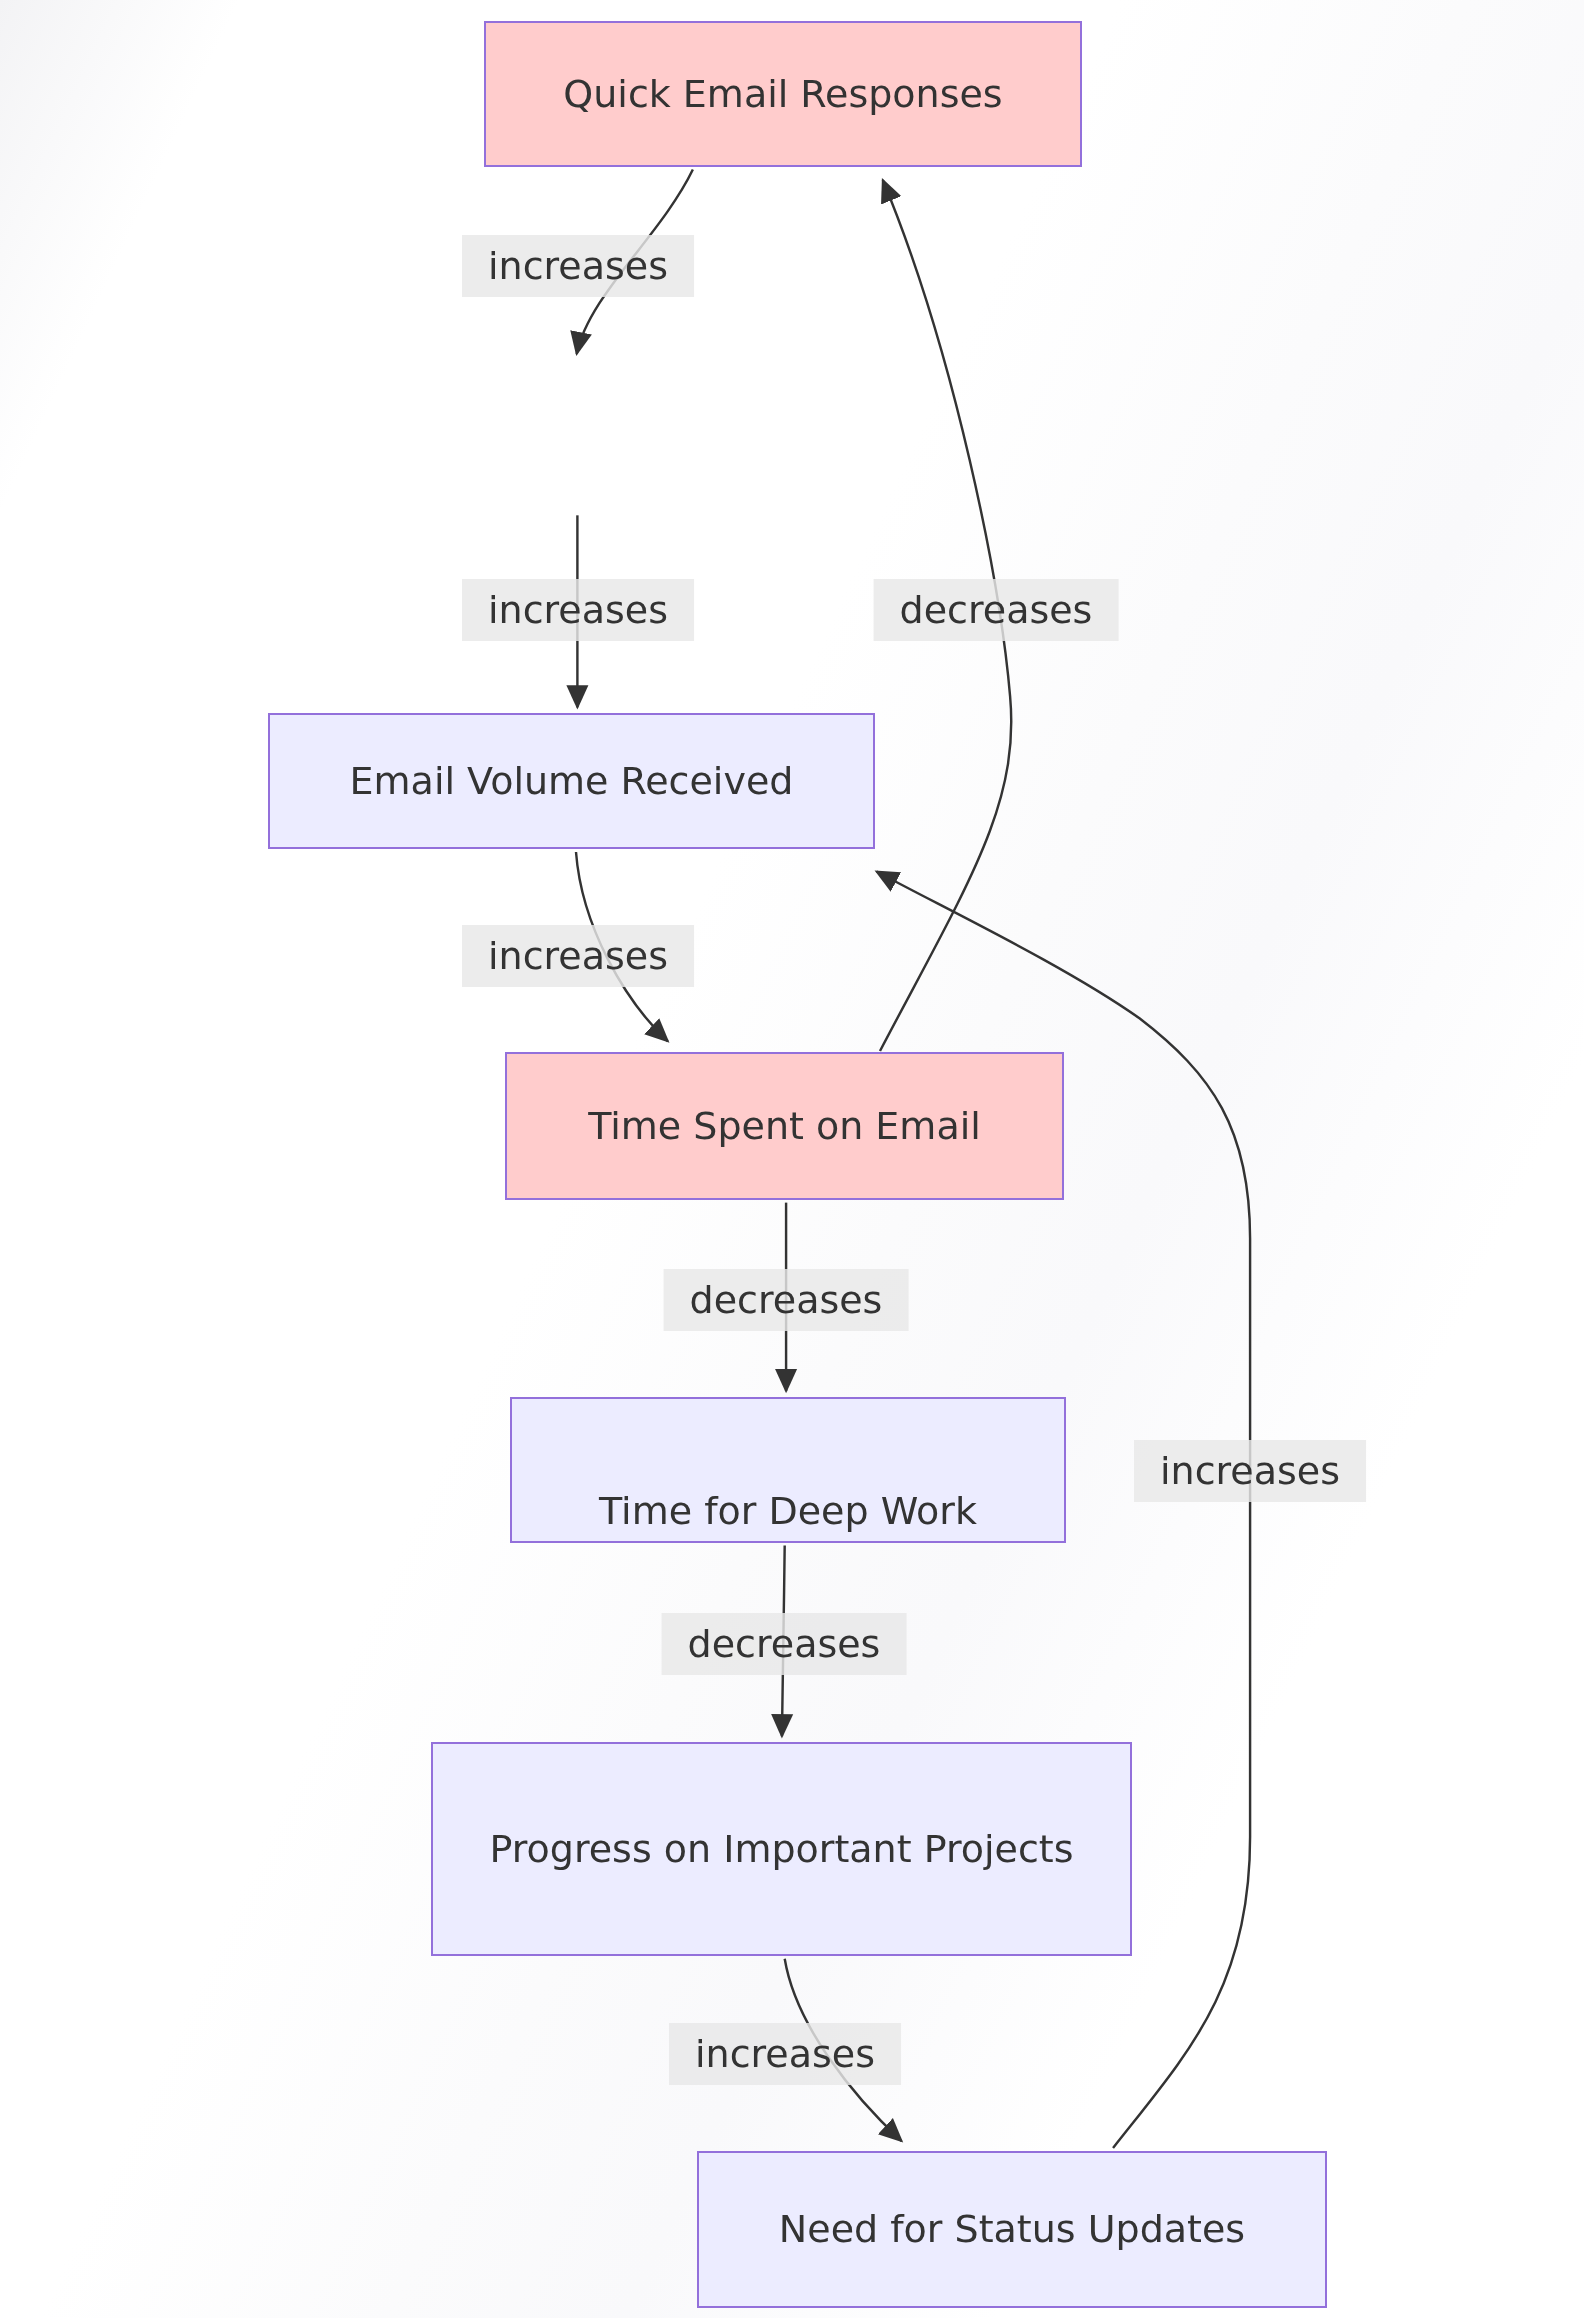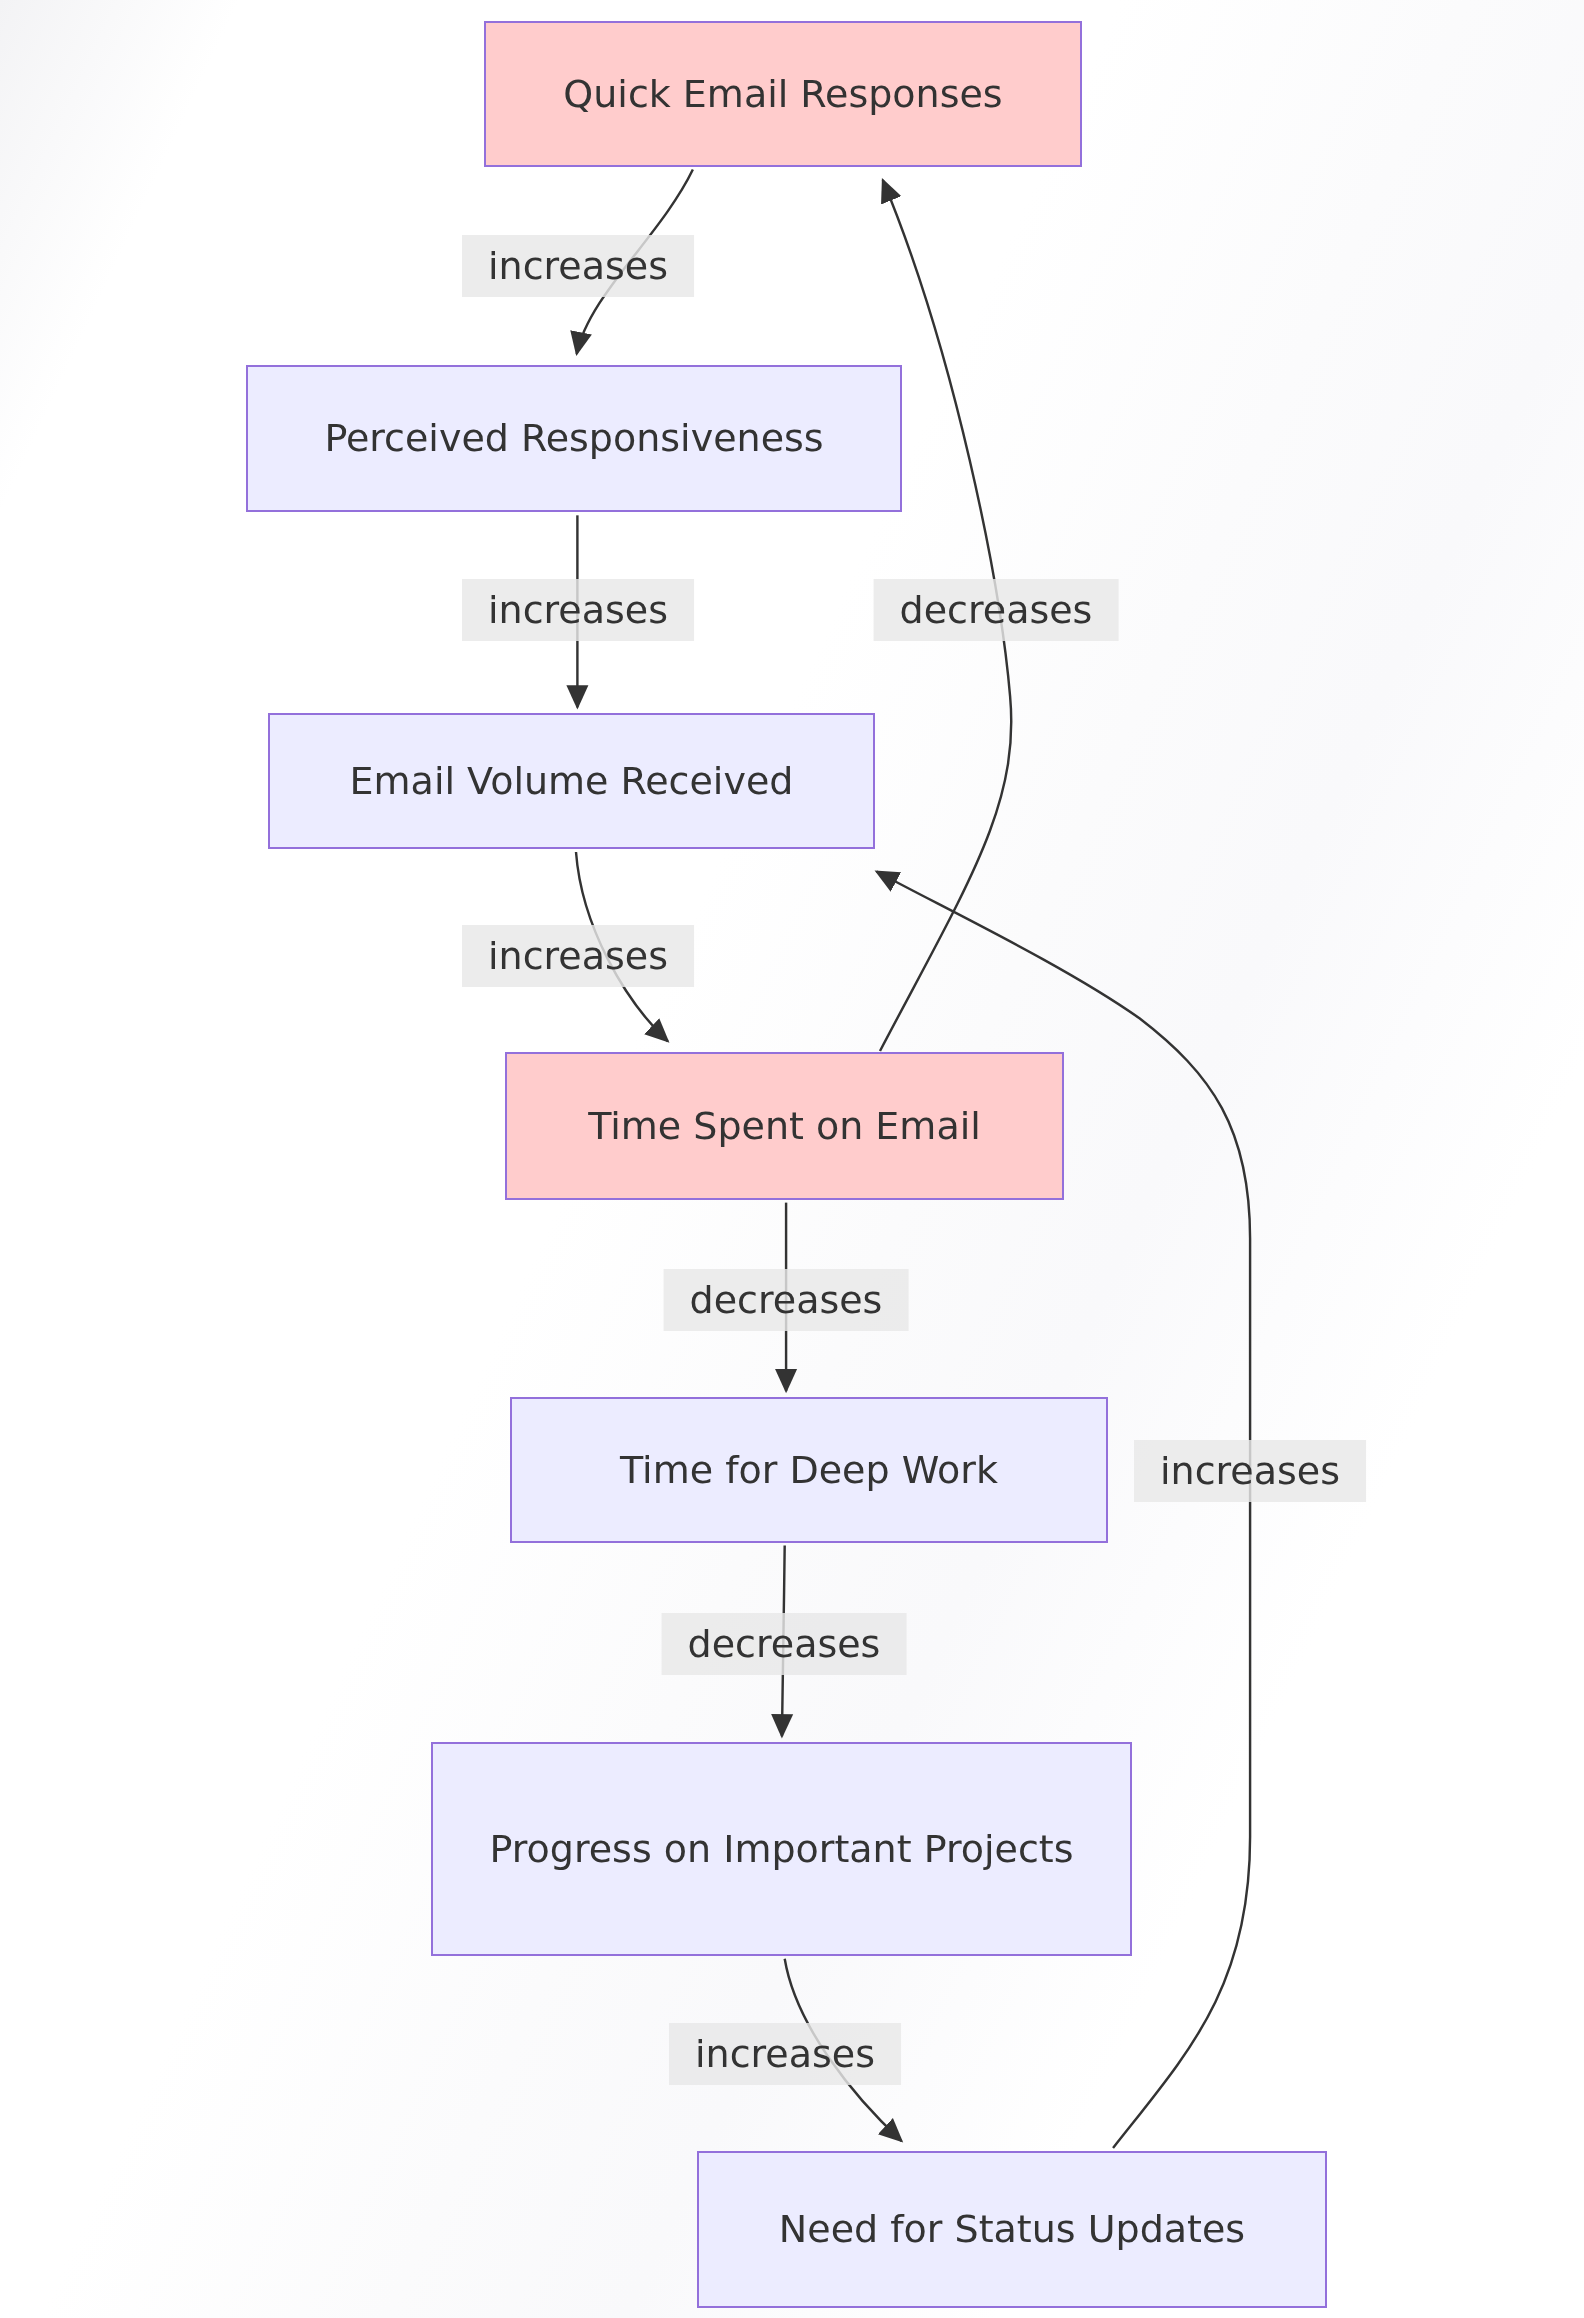--- a/index.html
+++ b/index.html
@@ -86,33 +86,30 @@
 
     <path class="edge-path" marker-end="url(#arrow)" d="M 1128,2815 C 1144,2912 1228,3014 1296,3077"></path>
 
     <path class="edge-path" marker-end="url(#arrow)" d="M 1600,3087 C 1706,2952 1797,2858 1797,2640 L 1797,1780 C 1797,1622 1742,1543 1638,1463 C 1532,1388 1360,1306 1260,1252"></path>
   </svg>
 
   <div class="node node--highlight" style="left:484px; top:21px; width:598px; height:146px;">
     <span>Quick Email Responses</span>
   </div>
 
-  <div class="node node--normal" style="left:246px; top:365px; width:656px; height:147px;">
-    <span>Perceived Responsiveness</span>
-  </div>
 
   <div class="node node--highlight" style="left:505px; top:1052px; width:559px; height:148px;">
     <span>Time Spent on Email</span>
   </div>
 
   <div class="node node--normal" style="left:268px; top:713px; width:607px; height:136px;">
     <span>Email Volume Received</span>
   </div>
 
-  <div class="node node--normal" style="left:510px; top:1397px; width:598px; height:146px;">
+  <div class="node node--normal" style="left:510px; top:1397px; width:556px; height:146px;align-items:flex-end;">
     <span>Time for Deep Work</span>
   </div>
 
   <div class="node node--normal" style="left:431px; top:1742px; width:701px; height:214px;justify-content:center;">
     <span>Progress on Important Projects</span>
   </div>
 
   <div class="node node--normal" style="left:697px; top:2151px; width:630px; height:157px;">
     <span>Need for Status Updates</span>
   </div>

